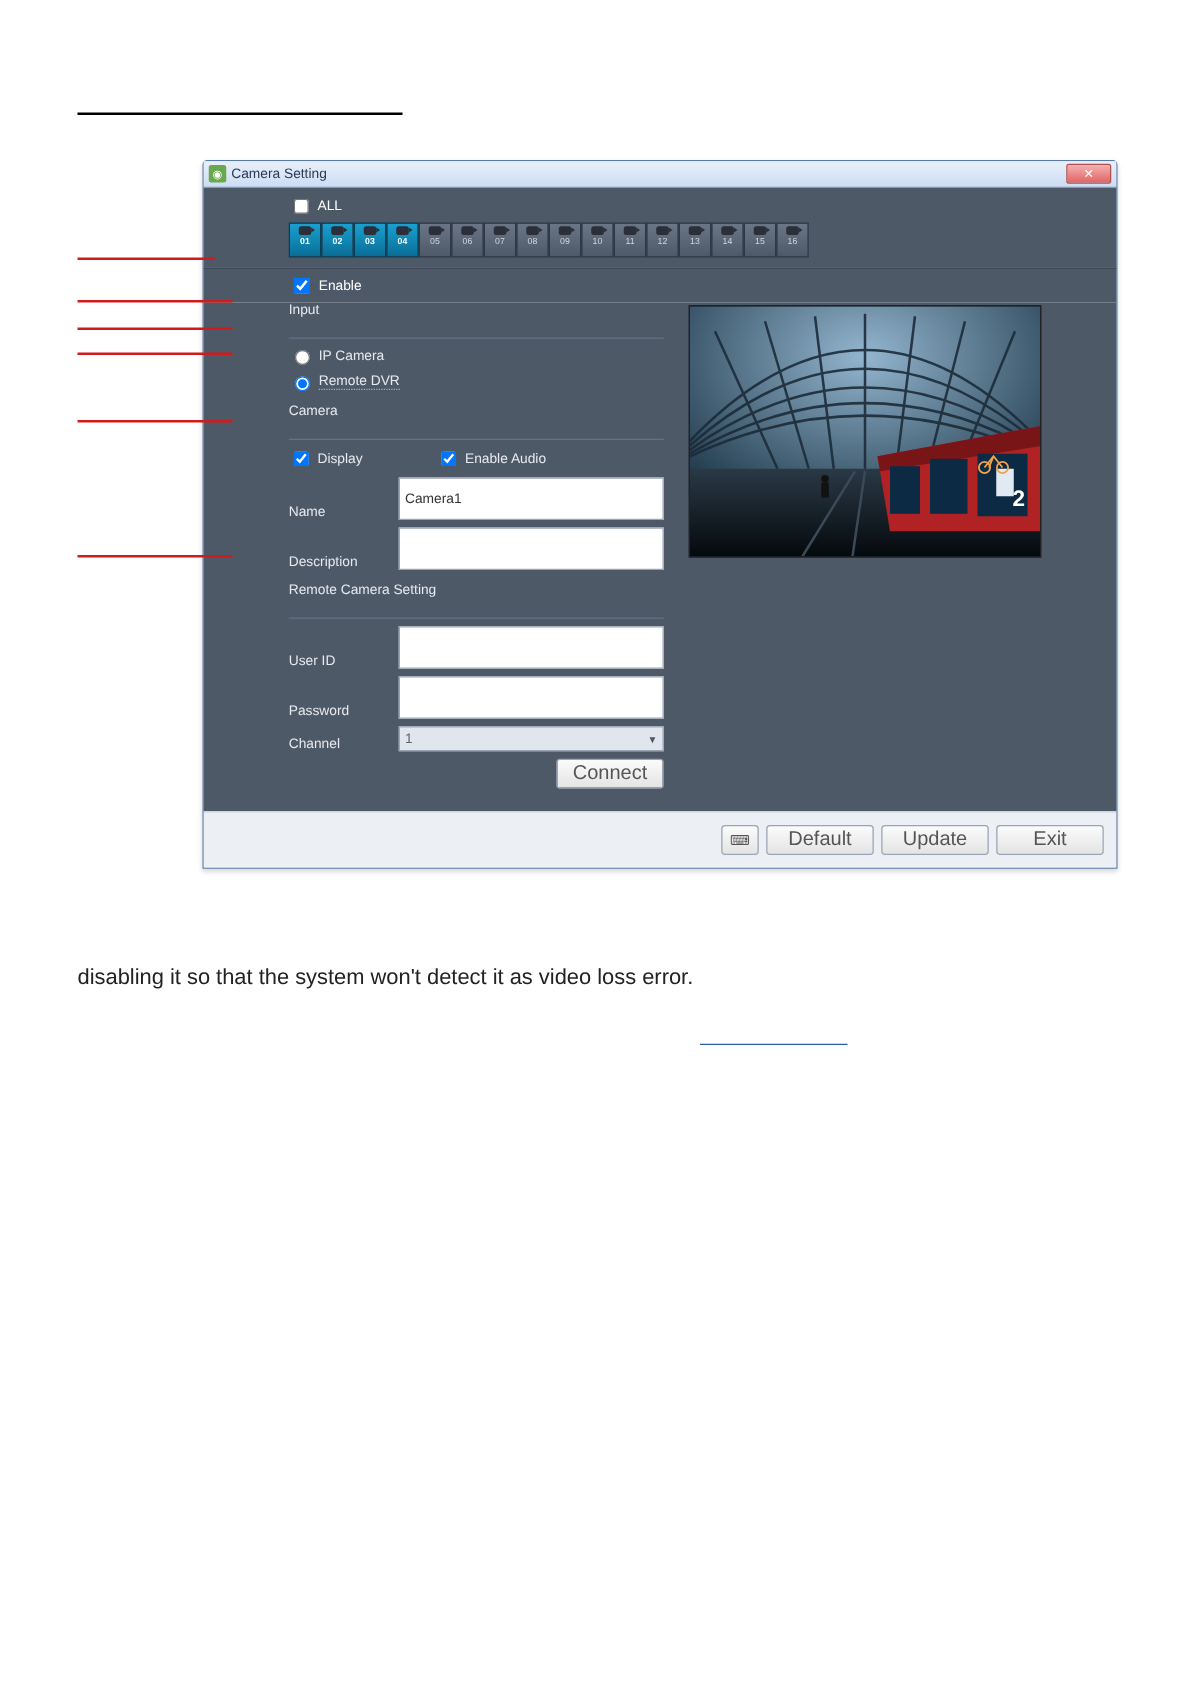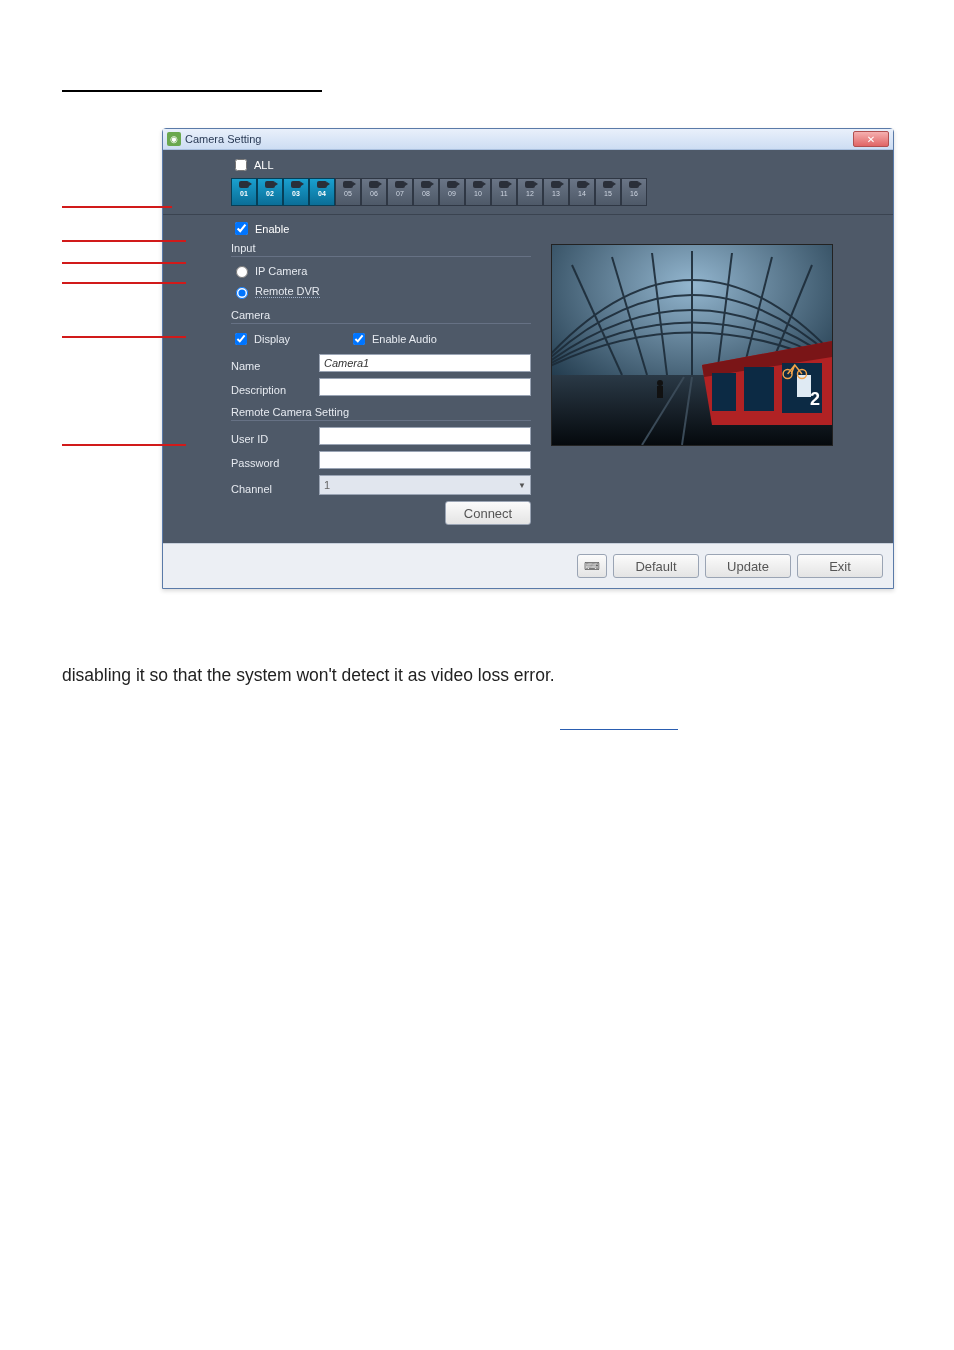--- a/index.html
+++ b/index.html
@@ -145,21 +145,21 @@
     flex: 1;
     padding-top: 2px;
   }
   .group {
     margin-bottom: 10px;
   }
   .group-title {
     font-size: 11px;
     color: #e6eaf0;
     border-bottom: 1px solid #667184;
-    padding-bottom: 2px;
+    padding-bottom: 16px;
     margin-bottom: 6px;
   }
   .row {
     display: flex;
     align-items: flex-end;
     margin: 6px 0;
     gap: 8px;
   }
   .row .lbl {
     width: 80px;
@@ -176,23 +176,22 @@
     display: inline-flex; align-items: center; gap: 4px;
   }
   .ck input { width: 12px; height: 12px; }
   .txt {
     flex: 1;
     height: 18px;
     background: #fff;
     border: 1px solid #9aa4b4;
     color: #333;
     font-size: 11px;
-    padding: 0 4px;
+    padding: 16px 4px;
     box-sizing: border-box;
-    font-style: italic;
   }
   .sel {
     flex: 1;
     height: 20px;
     background: #e1e6ee;
     border: 1px solid #9aa4b4;
     display: flex;
     align-items: center;
     justify-content: space-between;
     padding: 0 4px;
@@ -206,21 +205,21 @@
     display: inline-flex;
     align-items: center;
     justify-content: center;
     height: 22px;
     min-width: 64px;
     padding: 0 10px;
     background: linear-gradient(#fbfbfb, #e4e4e4);
     border: 1px solid #9aa4b4;
     border-radius: 3px;
     color: #555;
-    font-size: 13px;
+    font-size: 16px;
   }
   .connect-row {
     display: flex;
     justify-content: flex-end;
     margin-top: 6px;
   }
   
   .preview {
     width: 280px;
     height: 200px;

